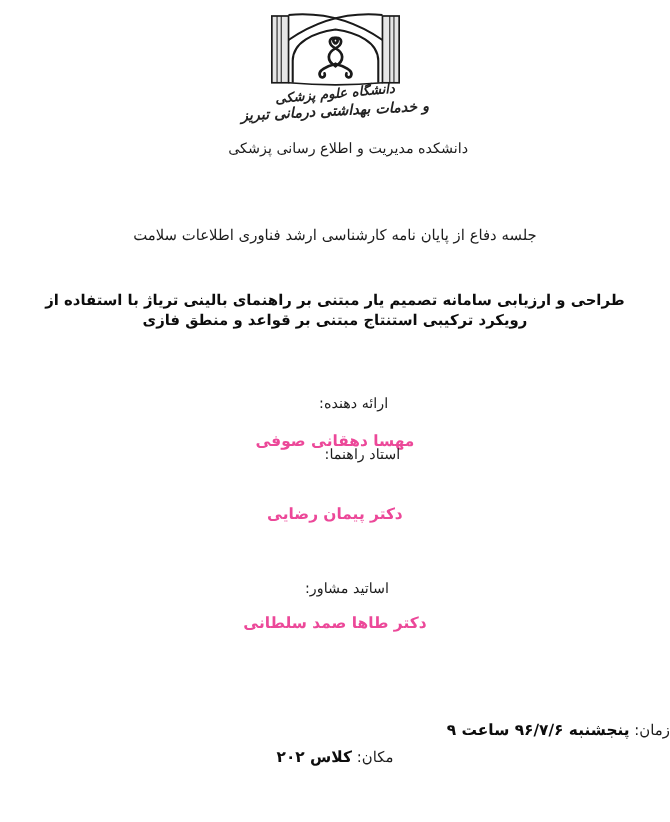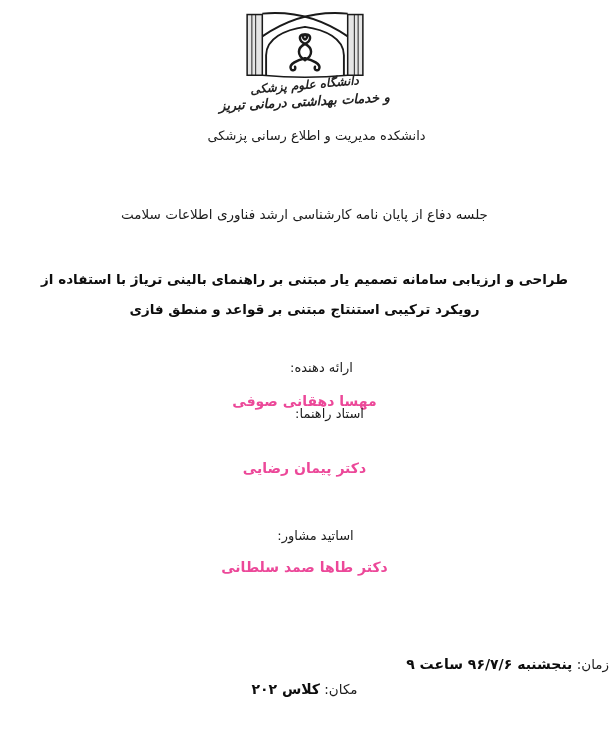--- a/index.html
+++ b/index.html
@@ -48,21 +48,21 @@
   }
   .t-regular { font-size: 13px; color: #1c1c1c; }
   .t-bold    { font-size: 13.5px; font-weight: bold; color: #ec4899; }
   .faculty        { top: 128px; padding-left: 12px; }
   .session        { top: 206px; font-size: 13.5px; }
   .title-label    { top: 241px; }
   .thesis-title   {
     top: 264px;
     font-weight: bold;
     font-size: 13.5px;
-    line-height: 30px;
+    line-height: 18px;
     padding: 0 20px;
     box-sizing: border-box;
     color: #0d0d0d;
   }
   .presenter-label  { top: 360px; padding-left: 17px; }
   .presenter-name   { top: 393px; font-size: 14px; }
   .supervisor-label { top: 406px; margin-left: 25px; }
   .supervisor-name  { top: 460px; font-size: 14px; }
   .advisors-label   { top: 528px; margin-left: 11px; }
   .advisor-1        { top: 559px; font-size: 14px; }

